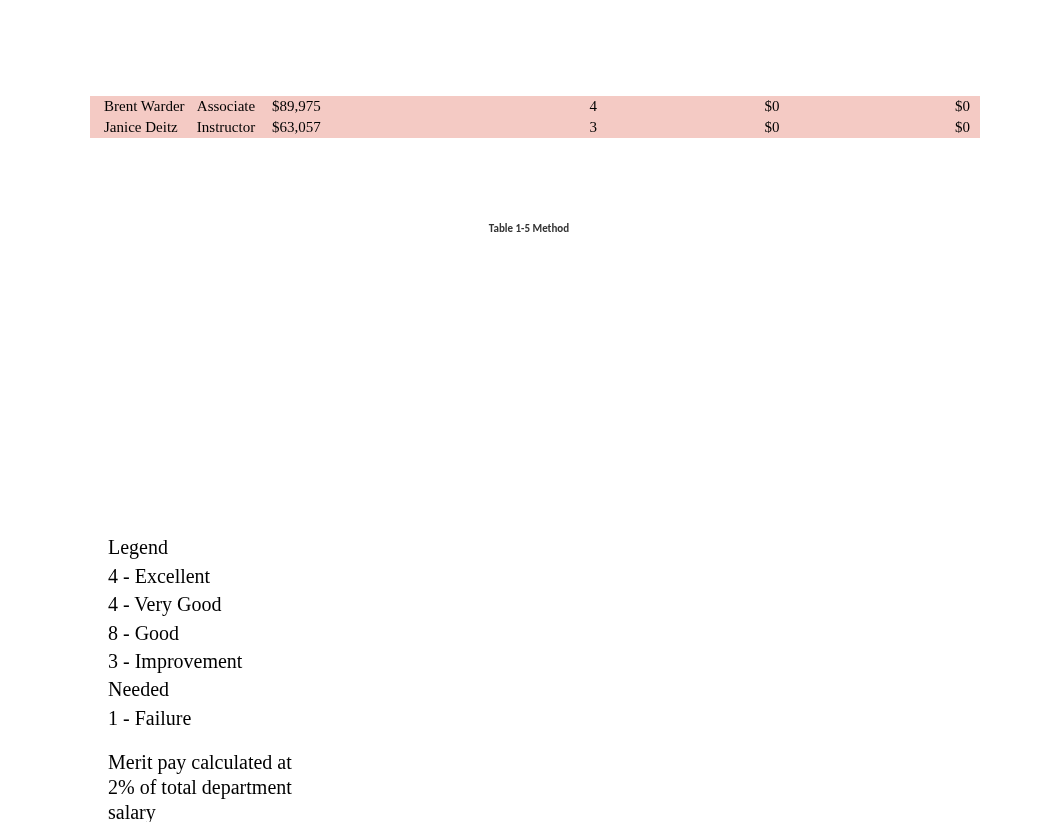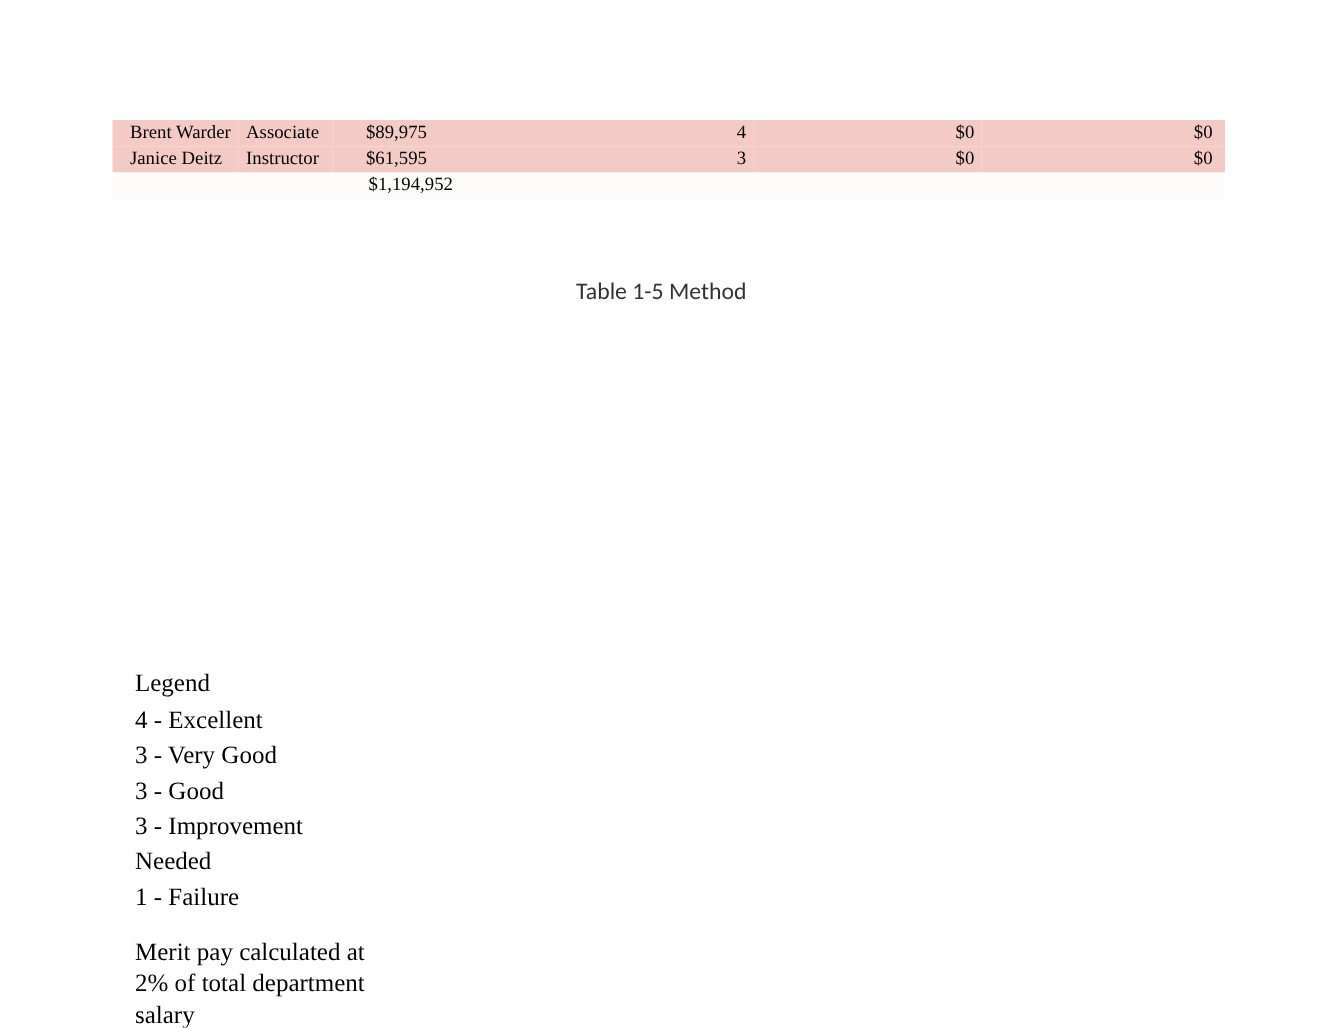--- a/index.html
+++ b/index.html
@@ -29,39 +29,40 @@
       white-space: nowrap;
     }
     .main-table tr.data-row {
       background: #f4cac4;
     }
     .main-table tr.total-row {
       background: #fdfcfa;
     }
     .col-name { width: 95px; text-align: left; padding-left: 14px !important; }
     .col-role { width: 75px; text-align: left; }
-    .col-salary { width: 102px; text-align: center; }
+    .col-salary { width: 102px; text-align: left; }
     .col-score { width: 234px; text-align: right; }
     .col-val1 { width: 182px; text-align: right; }
     .col-val2 { width: 194px; text-align: right; padding-right: 10px !important; }
 
     .total-row .col-salary-total {
       text-align: right;
       padding-right: 6px;
     }
 
     .caption {
       position: absolute;
       left: 0;
       right: 4px;
       top: 222px;
       text-align: center;
       font-family: Calibri, Arial, sans-serif;
-      font-size: 19px;
+      font-size: 11px;
       color: #333;
+      font-weight: bold;
     }
 
     .legend-box {
       position: absolute;
       left: 108px;
       top: 534px;
       width: 200px;
       font-family: 'Times New Roman', Times, serif;
       font-size: 20px;
       line-height: 1.38;
@@ -87,39 +88,31 @@
       <td class="col-name">Brent Warder</td>
       <td class="col-role">Associate</td>
       <td class="col-salary">$89,975</td>
       <td class="col-score">4</td>
       <td class="col-val1">$0</td>
       <td class="col-val2">$0</td>
     </tr>
     <tr class="data-row">
       <td class="col-name">Janice Deitz</td>
       <td class="col-role">Instructor</td>
-      <td class="col-salary">$61,595</td>
+      <td class="col-salary">$63,057</td>
       <td class="col-score">3</td>
       <td class="col-val1">$0</td>
       <td class="col-val2">$0</td>
-    </tr>
-    <tr class="total-row">
-      <td class="col-name"></td>
-      <td class="col-role"></td>
-      <td class="col-salary col-salary-total">$1,194,952</td>
-      <td class="col-score"></td>
-      <td class="col-val1"></td>
-      <td class="col-val2"></td>
     </tr>
   </tbody>
 </table>
 
 <div class="caption">Table 1-5 Method</div>
 
 <div class="legend-box">
   <div class="legend-header">Legend</div>
   <div class="legend-item">4 - Excellent</div>
-  <div class="legend-item">3 - Very Good</div>
-  <div class="legend-item">3 - Good</div>
+  <div class="legend-item">4 - Very Good</div>
+  <div class="legend-item">8 - Good</div>
   <div class="legend-item">3 - Improvement Needed</div>
   <div class="legend-item">1 - Failure</div>
   <div class="merit-note">Merit pay calculated at 2% of total department salary</div>
 </div>
 
 </body></html>

